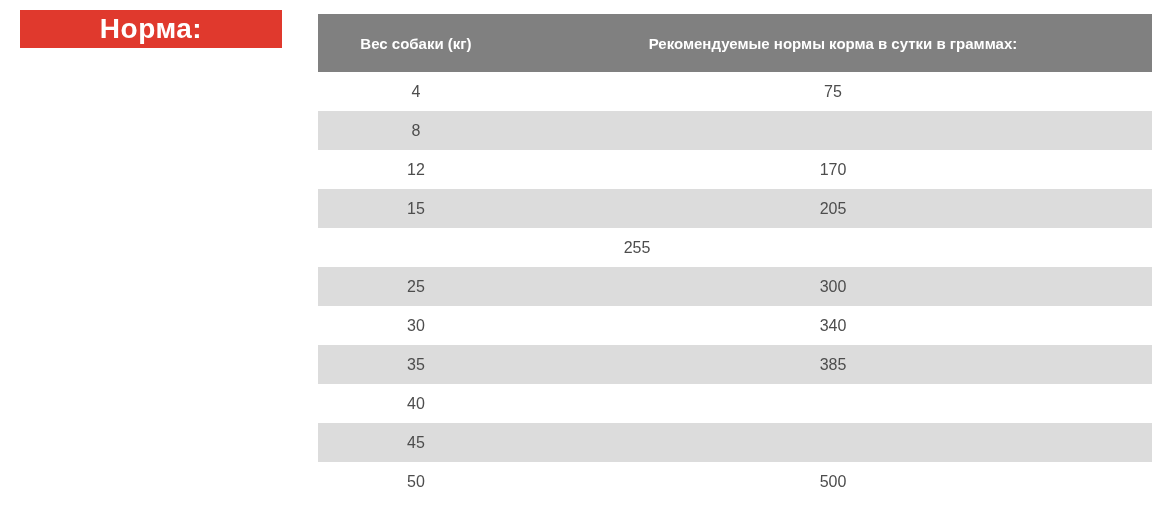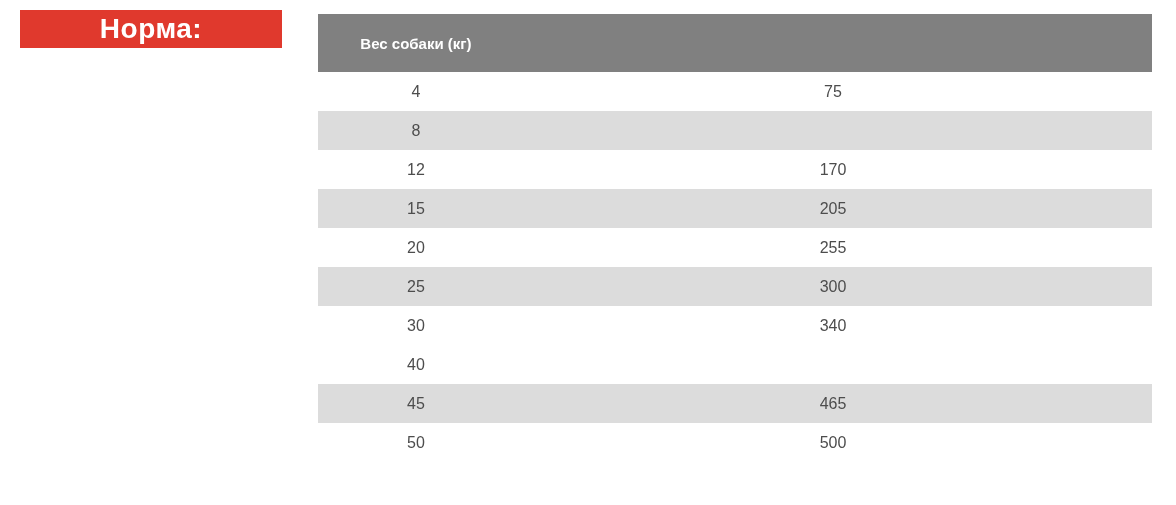--- a/index.html
+++ b/index.html
@@ -47,55 +47,58 @@
 
 <div class="stage">
 
   <div class="norm-badge">
     <span>Норма:</span>
   </div>
 
   <div class="feeding-table">
     <div class="t-row t-header">
       <div class="t-cell col-weight">Вес собаки (кг)</div>
+      <div class="t-cell col-food">Рекомендуемые нормы корма в сутки в граммах:</div>
     </div>
     <div class="t-body">
         <div class="t-row">
     <div class="t-cell col-weight">4</div>
     <div class="t-cell col-food">75</div>
   </div>
         <div class="t-row alt">
     <div class="t-cell col-weight">8</div>
   </div>
         <div class="t-row">
     <div class="t-cell col-weight">12</div>
     <div class="t-cell col-food">170</div>
   </div>
         <div class="t-row alt">
     <div class="t-cell col-weight">15</div>
     <div class="t-cell col-food">205</div>
   </div>
         <div class="t-row">
-    <div class="t-cell col-weight">20</div>
     <div class="t-cell col-food">255</div>
   </div>
         <div class="t-row alt">
     <div class="t-cell col-weight">25</div>
     <div class="t-cell col-food">300</div>
   </div>
         <div class="t-row">
     <div class="t-cell col-weight">30</div>
     <div class="t-cell col-food">340</div>
   </div>
+        <div class="t-row alt">
+    <div class="t-cell col-weight">35</div>
+    <div class="t-cell col-food">385</div>
+  </div>
         <div class="t-row">
     <div class="t-cell col-weight">40</div>
   </div>
         <div class="t-row alt">
     <div class="t-cell col-weight">45</div>
-    <div class="t-cell col-food">465</div>
   </div>
         <div class="t-row">
     <div class="t-cell col-weight">50</div>
     <div class="t-cell col-food">500</div>
   </div>
       </div>
   </div>
 
 </div>
 

